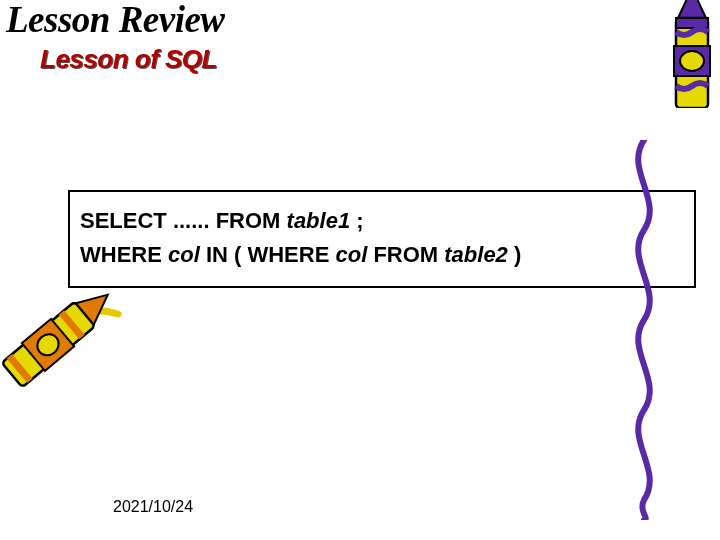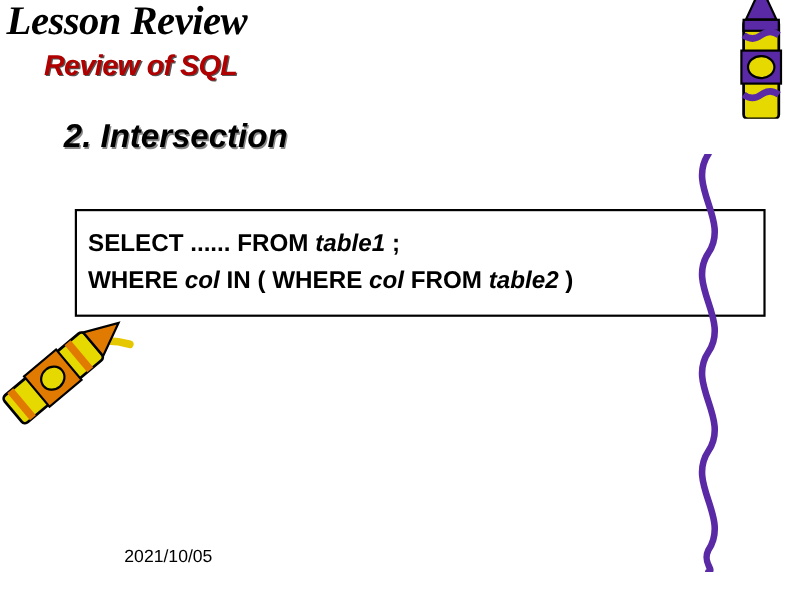--- a/index.html
+++ b/index.html
@@ -112,33 +112,32 @@
     left: 62px;
     bottom: 60px;
   }
 </style>
 </head>
 <body>
 
 <div class="slide">
 
   <div class="title">Lesson Review</div>
-  <div class="subtitle">Review of SQL</div>
-  <div class="section">2. Intersection</div>
+  <div class="subtitle">Lesson of SQL</div>
 
   <div class="codebox">
     <div>
       <span>SELECT ...... FROM </span><span class="ital">table1</span><span> ;</span>
     </div>
     <div>
       <span>WHERE </span><span class="ital">col</span><span> IN  ( WHERE </span><span class="ital">col</span><span> FROM </span><span class="ital">table2</span><span> )</span>
     </div>
   </div>
 
-  <div class="date">2021/10/05</div>
+  <div class="date">2021/10/24</div>
 
   <div class="crayon purple">
     <svg width="60" height="130" viewBox="0 0 60 130">
       <g transform="translate(30,10)">
         <polygon points="0,0 -14,30 14,30" fill="#5a2aa6" stroke="#000" stroke-width="2"></polygon>
         <rect x="-16" y="30" width="32" height="90" rx="4" fill="#e6d900" stroke="#000" stroke-width="2.5"></rect>
         <rect x="-16" y="30" width="32" height="10" fill="#5a2aa6" stroke="#000" stroke-width="2"></rect>
         <path d="M -16 44 q 8 6 16 0 q 8 -6 16 0" fill="none" stroke="#5a2aa6" stroke-width="6"></path>
         <rect x="-18" y="58" width="36" height="30" fill="#5a2aa6" stroke="#000" stroke-width="2"></rect>
         <ellipse cx="0" cy="73" rx="12" ry="10" fill="#e6d900" stroke="#000" stroke-width="2"></ellipse>

